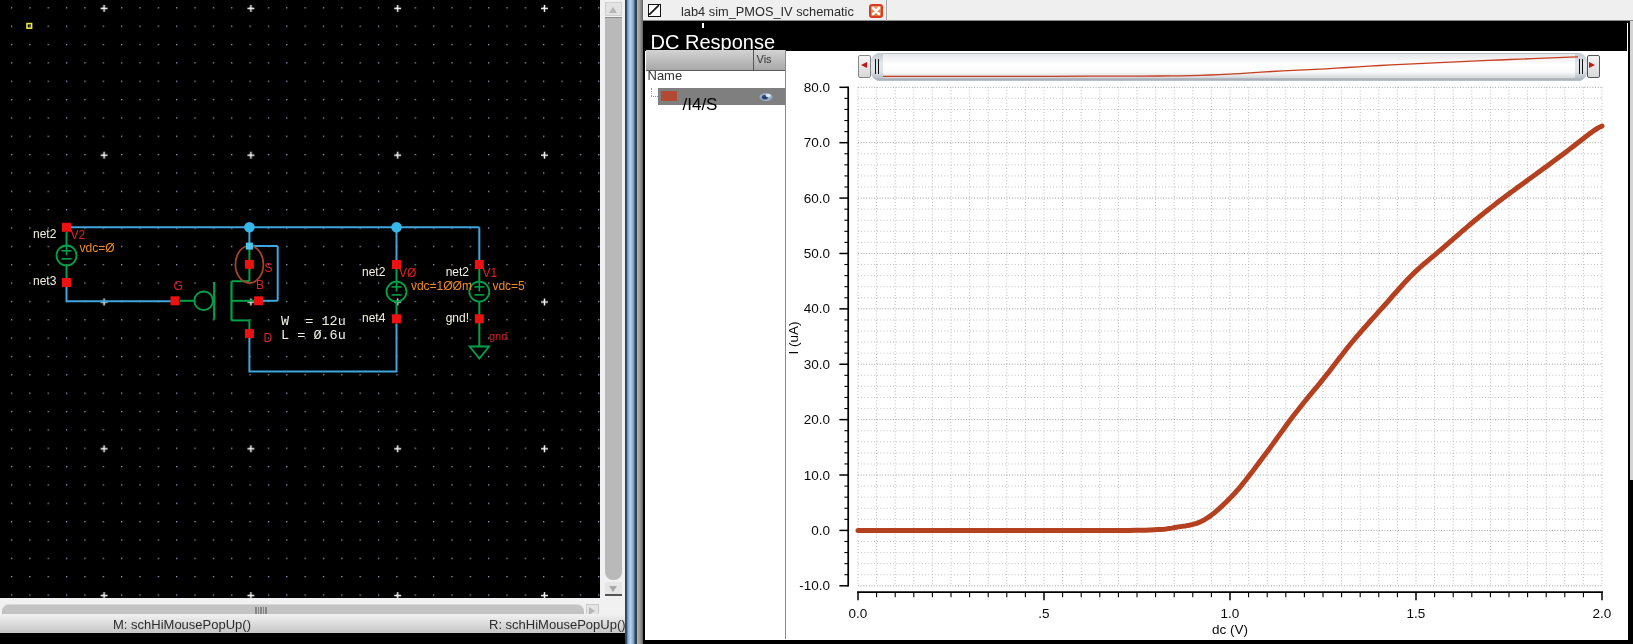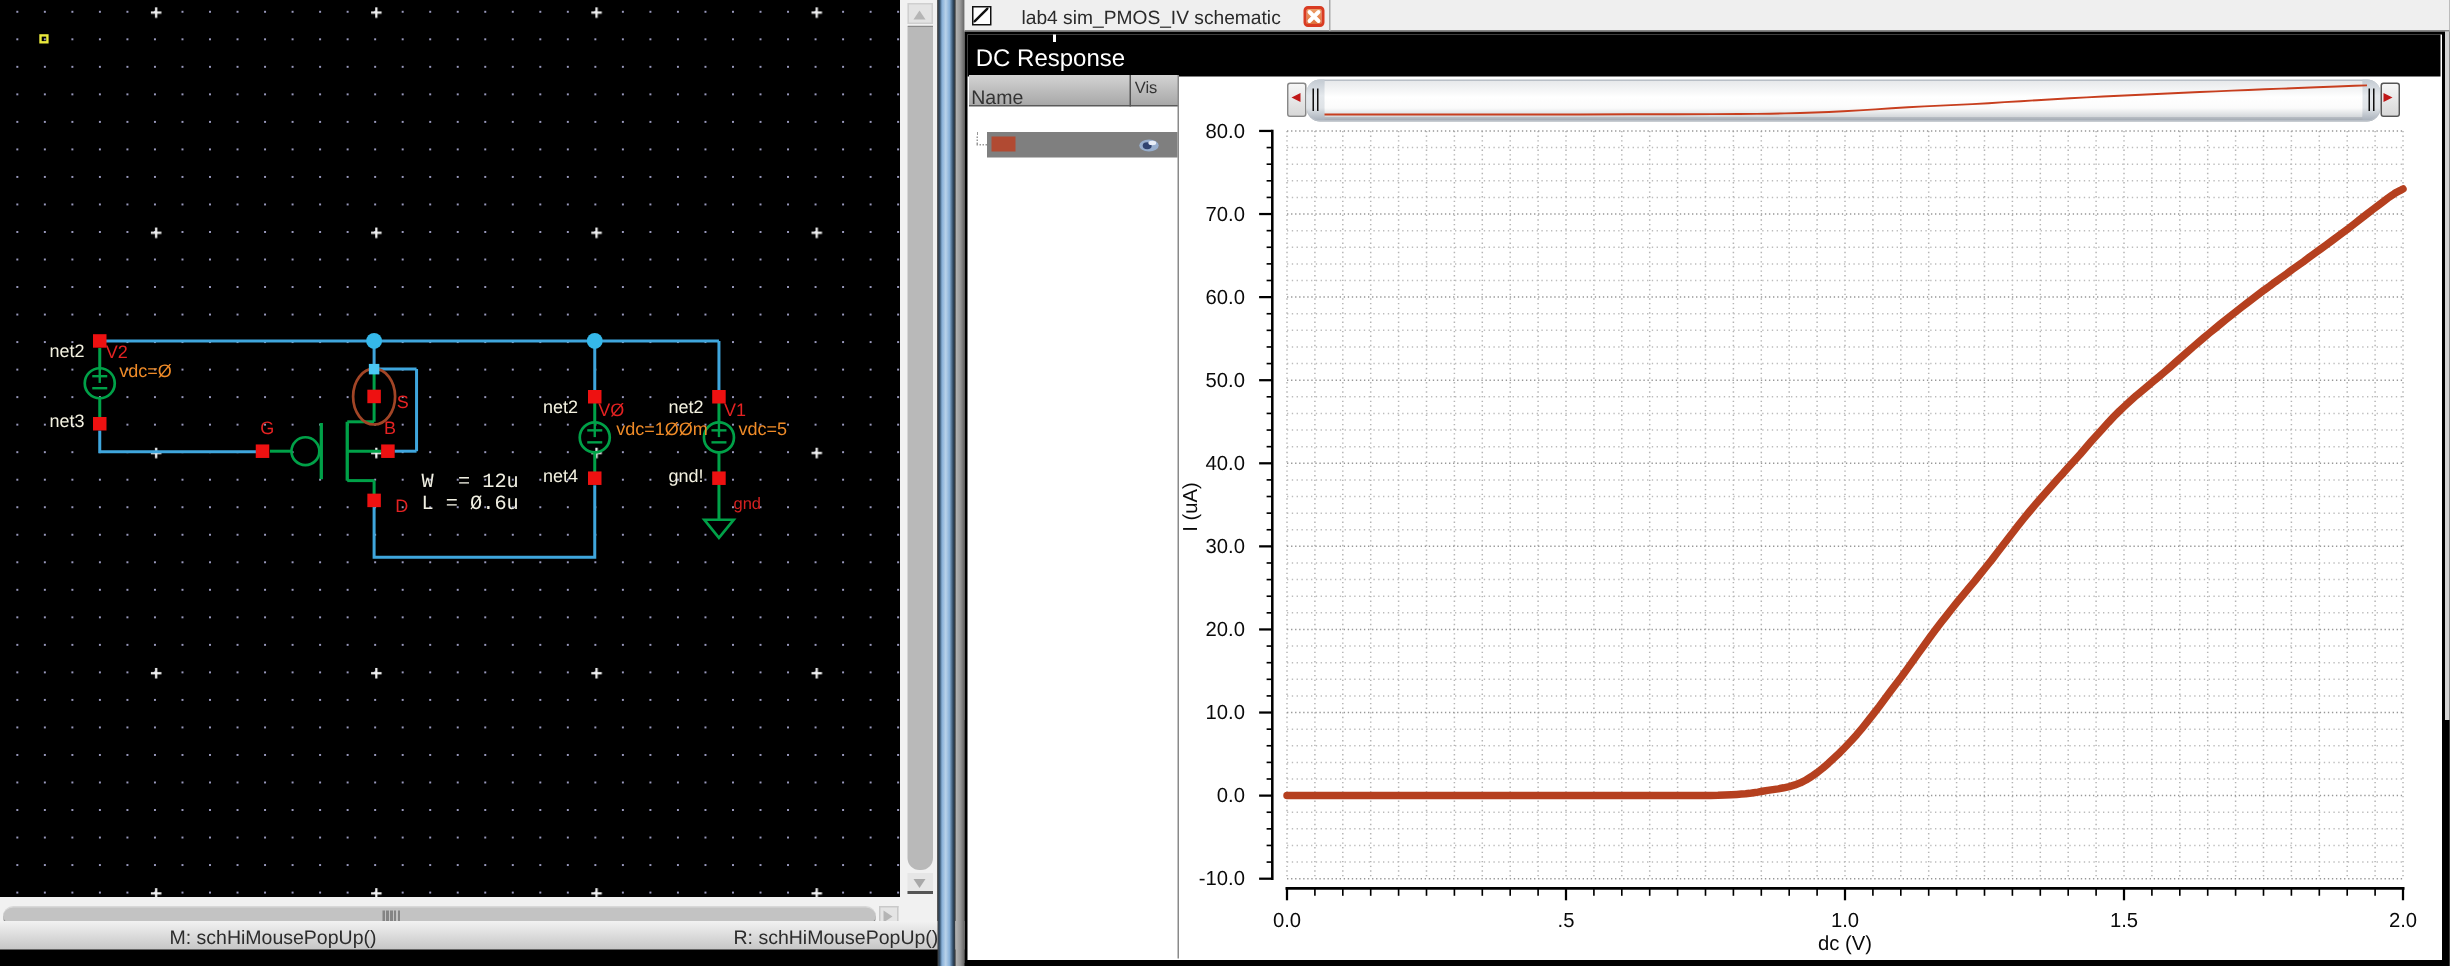--- a/index.html
+++ b/index.html
@@ -128,36 +128,36 @@
   <div class="abs" style="left:38px;top:3.5px;font-size:12.8px;color:#2a2a2a">lab4 sim_PMOS_IV schematic</div>
   <div class="abs" style="left:226px;top:3.5px;width:14px;height:14px;background:linear-gradient(#ec9c66,#e0713c);border:2px solid #d93b22;border-radius:3px">
      <svg width="10" height="10" viewBox="0 0 10 10" style="position:absolute;left:0;top:0">
         <path d="M2 2 L8 8 M8 2 L2 8" stroke="#fff" stroke-width="2.6" stroke-linecap="round"></path>
       </svg>
   </div>
   <div class="abs" style="left:243px;top:0;width:1px;height:21px;background:#aaa"></div>
 
   <div class="abs" style="left:0;top:21px;width:986.5px;height:620.5px;background:#fff;border:2.5px solid #000"></div>
 
-  <div class="abs" style="left:2px;top:22.5px;width:982px;height:28.5px;background:#000;color:#fff;font-size:16px">
+  <div class="abs" style="left:2px;top:22.5px;width:982px;height:28.5px;background:#000;color:#fff;font-size:20px">
     <span class="abs" style="left:5.5px;top:8px">DC Response</span>
     <span class="abs" style="left:56.5px;top:0;width:2px;height:5px;background:#fff"></span>
   </div>
 
   <div class="abs" style="left:2.5px;top:50px;width:140px;height:20.5px;background:linear-gradient(#d3d3d3,#a8a8a8);border-bottom:1.5px solid #5a5a5a">
-    <span class="abs" style="left:2px;top:7px;font-size:13px;color:#333">Name</span>
+    <span class="abs" style="left:2px;top:18px;font-size:13px;color:#333">Name</span>
     <span class="abs" style="left:111px;top:3px;font-size:11px;color:#333">Vis</span>
     <span class="abs" style="left:107px;top:0;width:1.3px;height:20.5px;background:#555"></span>
   </div>
 
   <div class="abs" style="left:141.5px;top:50px;width:1.6px;height:589px;background:#8a8a8a"></div>
 
   <div class="abs" style="left:14.5px;top:87.5px;width:127px;height:17.5px;background:#7f7f7f">
     <div class="abs" style="left:3px;top:3.5px;width:16px;height:10px;background:#b14a32"></div>
-    <span class="abs" style="left:25px;top:17px;font-size:17px;color:#ffffff">/I4/S</span>
+    <span class="abs" style="left:25px;top:7px;font-size:17px;color:#000000">/I4/S</span>
     <svg class="abs" style="left:101px;top:4px" width="14" height="10" viewBox="0 0 14 10">
         <ellipse cx="7" cy="5" rx="6.5" ry="4" fill="#97aecd"></ellipse>
         <ellipse cx="5.8" cy="5.2" rx="3" ry="2.3" fill="#2f4370"></ellipse>
         <ellipse cx="9.2" cy="3.4" rx="2.6" ry="1.5" fill="#e8eef7"></ellipse>
       </svg>
   </div>
   <div class="abs" style="left:8px;top:88px;width:1px;height:8px;border-left:1.4px dotted #979797"></div>
   <div class="abs" style="left:8px;top:96px;width:7px;height:1px;border-top:1.4px dotted #979797"></div>
 </div>
 

